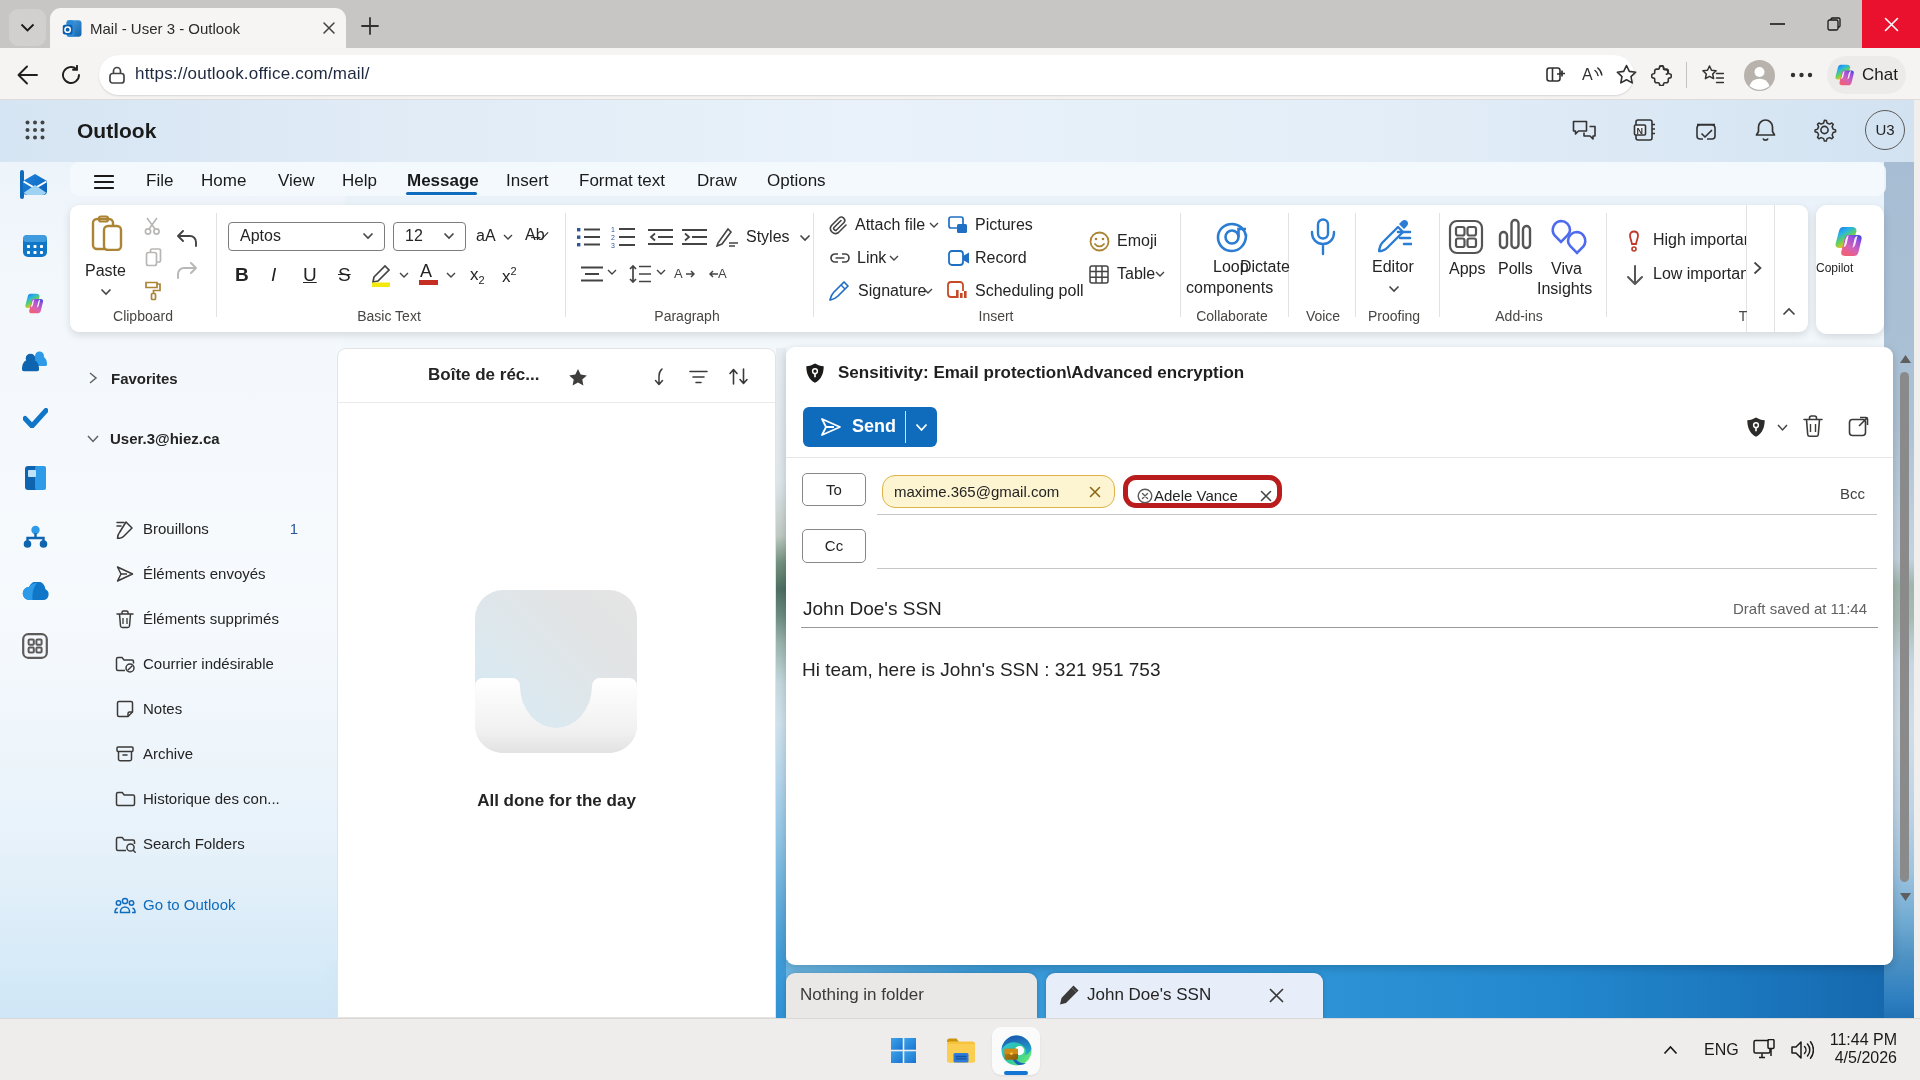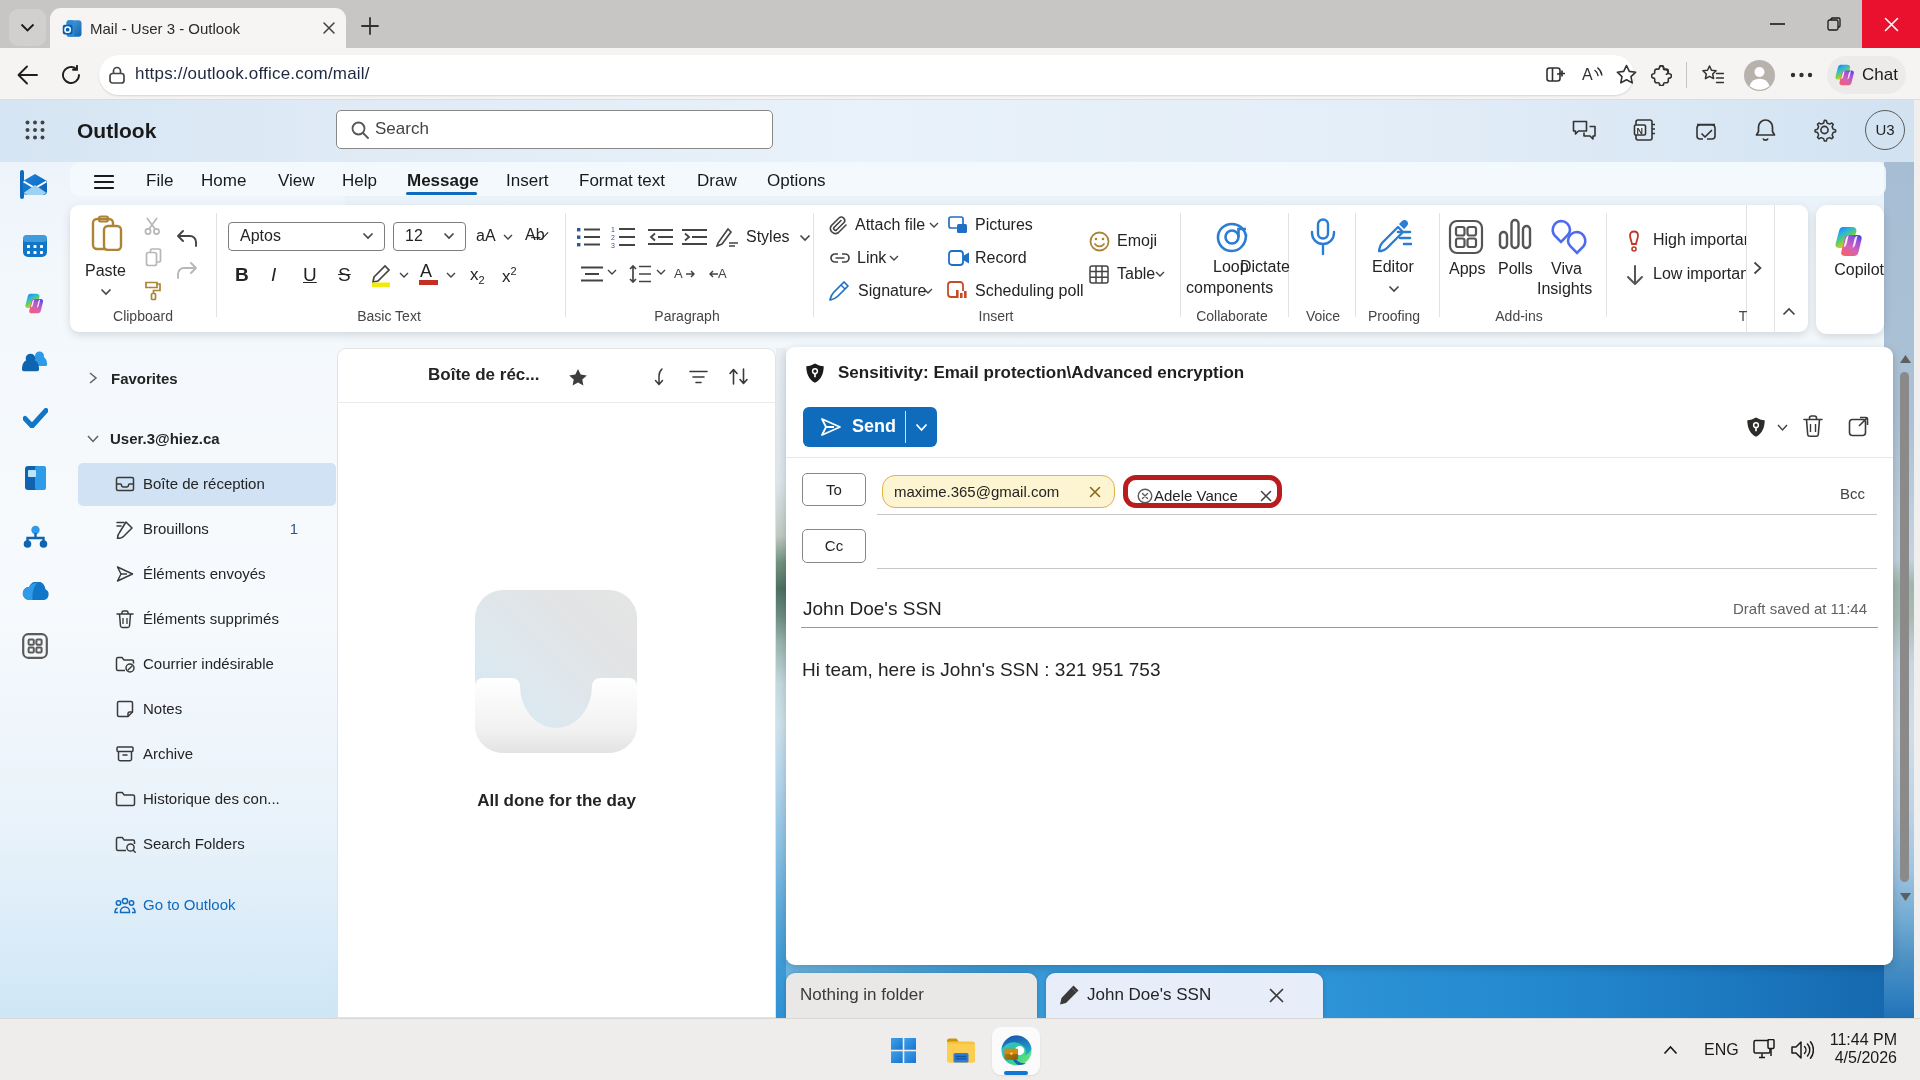--- a/index.html
+++ b/index.html
@@ -50,21 +50,21 @@
 .mitem { position:absolute; top:9px; font-size:17px; color:#1a1a1a;text-align:right; }
 #msgtab { font-weight:bold; }
 #msgunderline { position:absolute; left:336px; top:30px; width:71px; height:3px; border-radius:2px; background:#0f6cbd; }
 
 
 #ribbon { position:absolute; top:205px; left:70px; width:1738px; height:127px; background:#fff; border-radius:9px; box-shadow:0 3px 8px rgba(0,0,0,.13); }
 .rdiv { position:absolute; top:8px; width:1px; height:104px; background:#e3e2e1; }
 .rlabel { position:absolute; top:103px; transform:translateX(-50%); font-size:14px; color:#484644; }
 .rl2 { position:absolute; font-size:16px; color:#242424; }
 #copilotcard { position:absolute; top:205px; left:1816px; width:68px; height:129px; background:#fff; border-radius:11px; box-shadow:0 3px 8px rgba(0,0,0,.13); }
-#copilotcard span { position:absolute; top:56px; left:0; width:68px; text-align:right; font-size:16px; color:#242424; }
+#copilotcard span { position:absolute; top:56px; left:0; width:68px; text-align:left; font-size:12px; color:#242424; }
 
 
 #rail { position:absolute; top:162px; left:0; width:70px; height:856px; }
 #railbar { position:absolute; top:8px; left:20px; width:3.5px; height:29px; border-radius:2px; background:#0f6cbd; }
 
 
 #folders { position:absolute; top:348px; left:78px; width:258px; height:640px; font-size:15px; color:#242424; }
 .frow { position:absolute; left:0; width:258px; height:44px; }
 .frow .ftext { position:absolute; left:65px; top:12px; }
 .fsel { background:#d0e2f4; border-radius:5px; }
@@ -576,27 +576,20 @@
     <div id="folders">
       <svg class="abs" style="left:9px;top:23px" width="12" height="14" viewBox="0 0 12 14">
         <path d="M3 2l6 5-6 5" fill="none" stroke="#616160" stroke-width="1.5"></path>
       </svg>
       <span class="abs" style="left:33px;top:22px;font-weight:bold">Favorites</span>
       <svg class="abs" style="left:8px;top:85px" width="14" height="12" viewBox="0 0 14 12">
         <path d="M2 3l5 5.5L12 3" fill="none" stroke="#616160" stroke-width="1.5"></path>
       </svg>
       <span class="abs" style="left:32px;top:82px;font-weight:bold">User.3@hiez.ca</span>
 
-      <div class="frow fsel" style="top:115px;height:43px">
-        <svg class="abs" style="left:37px;top:11px" width="20" height="20" viewBox="0 0 20 20">
-          <path d="M3 3.5h14a1.5 1.5 0 011.5 1.5v10a1.5 1.5 0 01-1.5 1.5H3A1.5 1.5 0 011.5 15V5A1.5 1.5 0 013 3.5z" fill="none" stroke="#3b3a39" stroke-width="1.5"></path>
-          <path d="M1.5 10h4a1 1 0 011 1c0 1 .8 2 2 2h3c1.2 0 2-1 2-2a1 1 0 011-1h4" fill="none" stroke="#3b3a39" stroke-width="1.5"></path>
-        </svg>
-        <span class="ftext">Boîte de réception</span>
-      </div>
       <div class="frow" style="top:160px;height:43px">
         <svg class="abs" style="left:37px;top:11px" width="20" height="20" viewBox="0 0 20 20">
           <path d="M11 3l6 6-8.5 8.5c-1.5 1.5-3.5 1.8-6 2 .2-2.5.5-4.5 2-6z" fill="none" stroke="#3b3a39" stroke-width="1.5" stroke-linejoin="round"></path>
           <path d="M2 3.5h7M2 7h4" stroke="#3b3a39" stroke-width="1.5" stroke-linecap="round"></path>
         </svg>
         <span class="ftext">Brouillons</span>
         <span class="fcount">1</span>
       </div>
       <div class="frow" style="top:204.5px;height:43px">
         <svg class="abs" style="left:37px;top:11px" width="20" height="20" viewBox="0 0 20 20">
@@ -790,27 +783,20 @@
           <circle cx="17.5" cy="2.5" r="2"></circle>
           <circle cx="2.5" cy="10" r="2"></circle>
           <circle cx="10" cy="10" r="2"></circle>
           <circle cx="17.5" cy="10" r="2"></circle>
           <circle cx="2.5" cy="17.5" r="2"></circle>
           <circle cx="10" cy="17.5" r="2"></circle>
           <circle cx="17.5" cy="17.5" r="2"></circle>
         </g>
       </svg>
     <span class="brand">Outlook</span>
-    <div id="osearch">
-      <svg class="abs" style="left:14px;top:10px" width="18" height="18" viewBox="0 0 18 18">
-          <circle cx="7.5" cy="7.5" r="6" fill="none" stroke="#555" stroke-width="1.8"></circle>
-          <path d="M12 12l5 5" stroke="#555" stroke-width="1.8" stroke-linecap="round"></path>
-        </svg>
-      <span>Search</span>
-    </div>
     <svg class="abs" style="left:1572px;top:18px" width="25" height="24" viewBox="0 0 25 24">
         <g fill="none" stroke="#333" stroke-width="1.6">
           <path d="M1.5 3.5h13v9.5h-8l-3 3v-3h-2z" stroke-linejoin="round"></path>
           <path d="M17.5 8.5h5.5v9.5h-2v3l-3-3h-6v-3.5" stroke-linejoin="round"></path>
         </g>
       </svg>
     <svg class="abs" style="left:1633px;top:18px" width="24" height="24" viewBox="0 0 24 24">
         <rect x="3" y="2" width="16" height="20" rx="2" fill="none" stroke="#333" stroke-width="1.6"></rect>
         <rect x="1.5" y="7" width="11" height="10" rx="1" fill="#eef3f9" stroke="#333" stroke-width="1.6"></rect>
         <text x="3.5" y="15.5" font-size="9" font-weight="bold" fill="#333" font-family="Liberation Sans">N</text>

